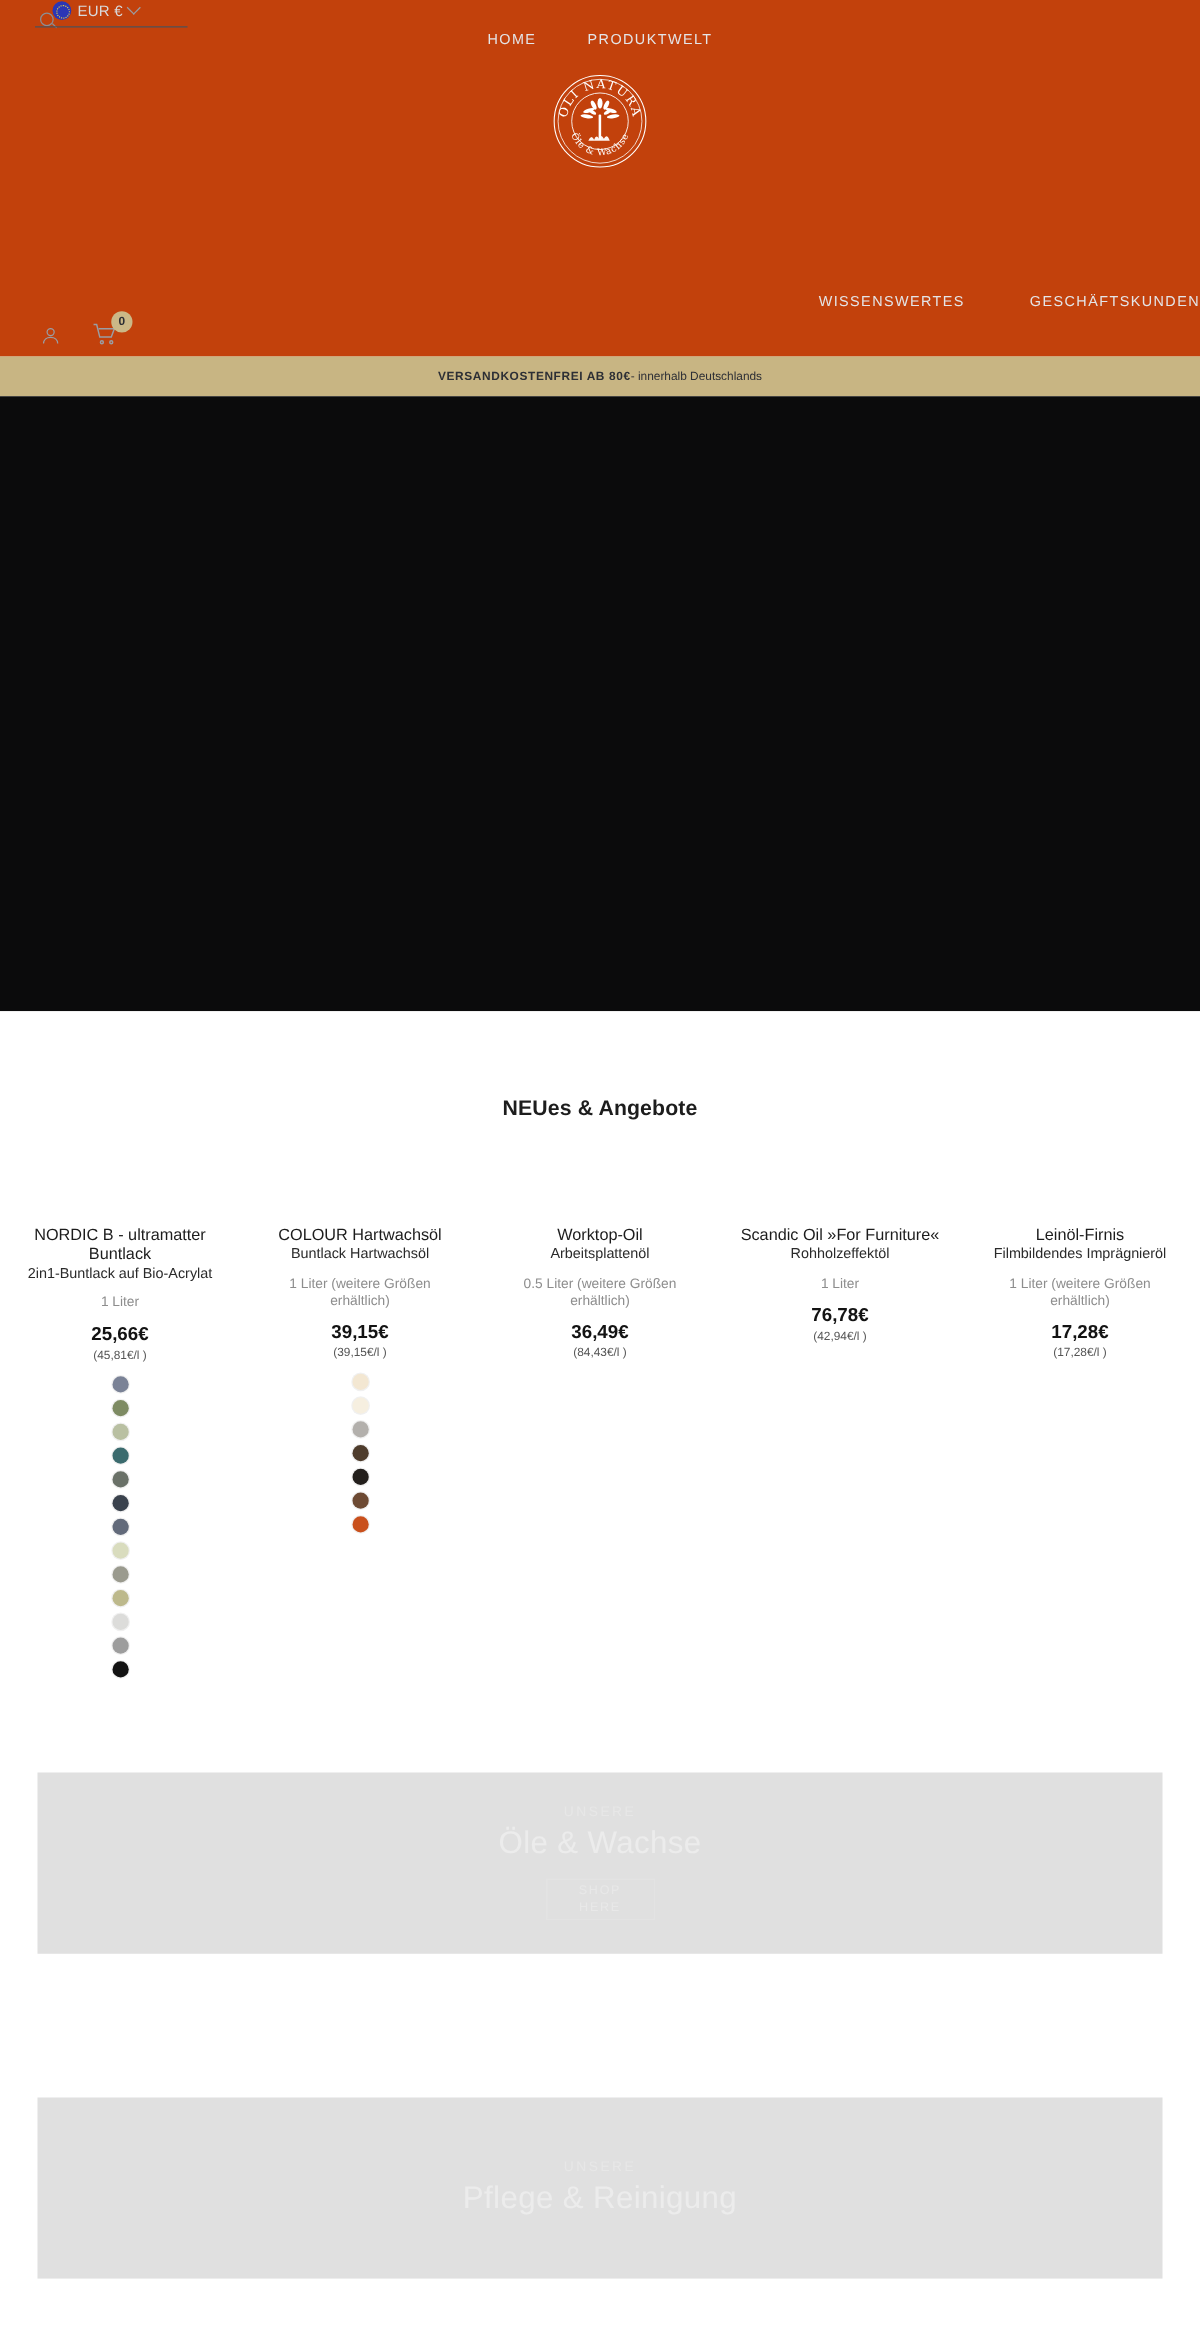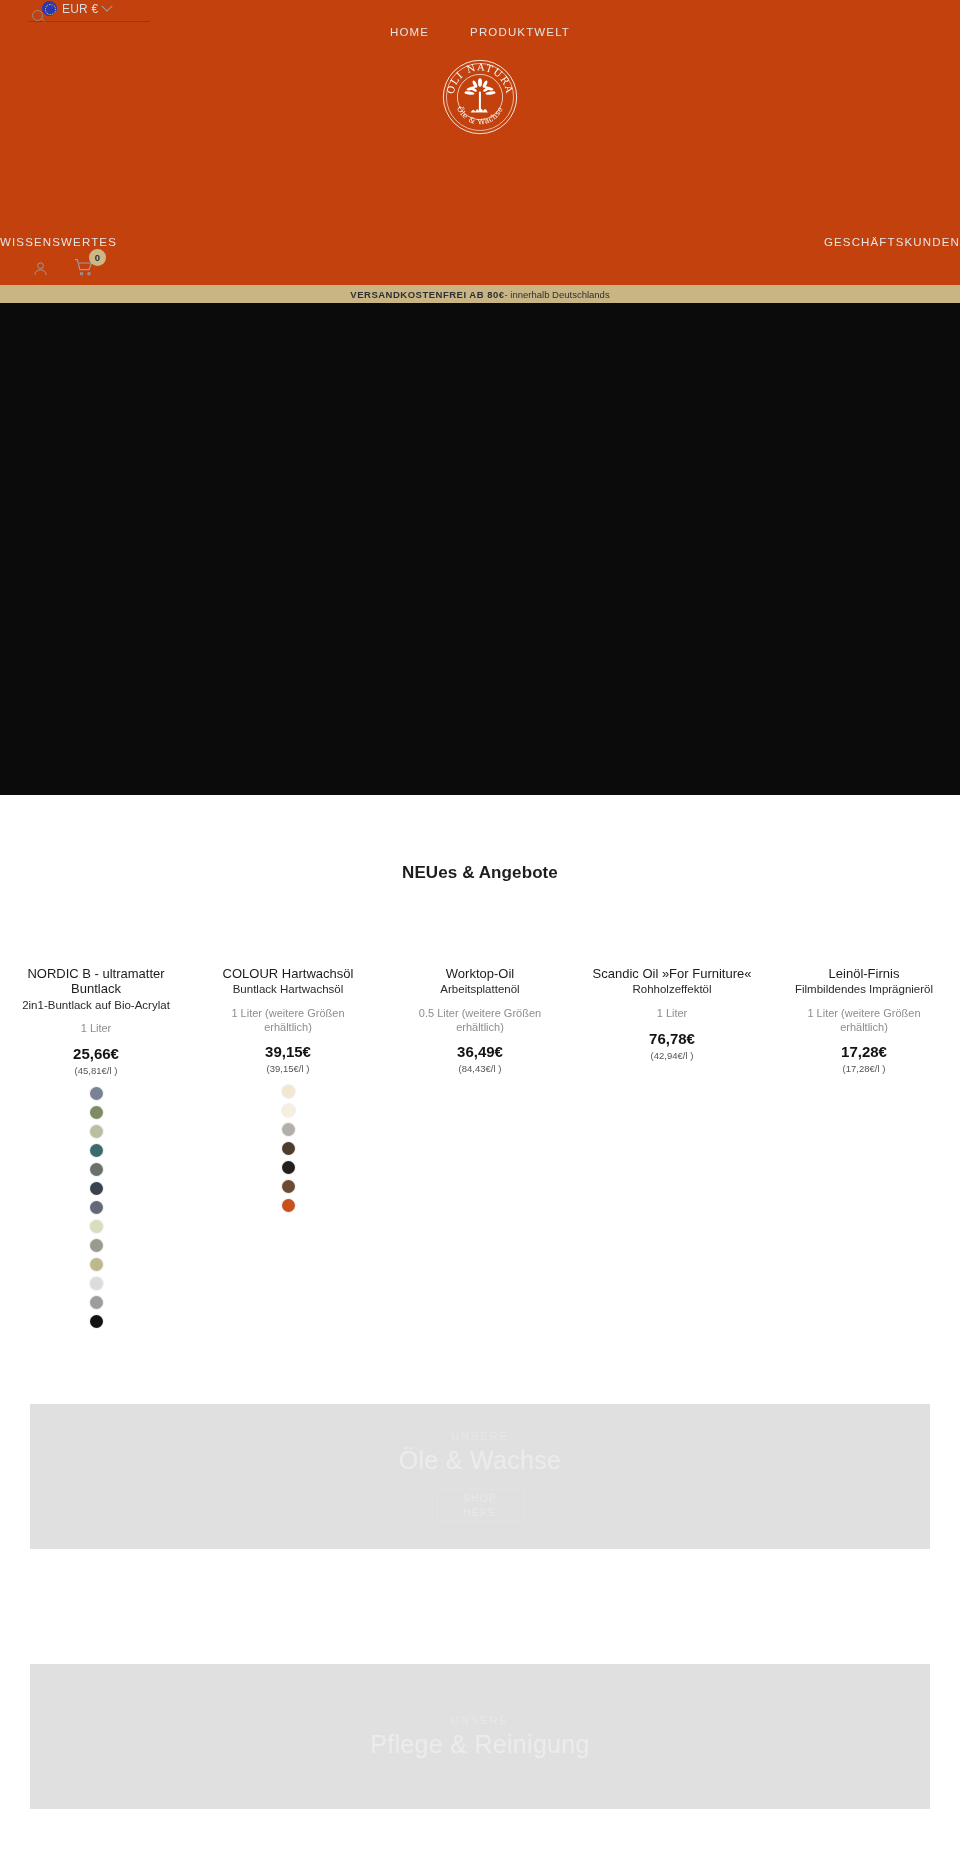--- a/index.html
+++ b/index.html
@@ -115,22 +115,22 @@
     left: 0; right: 0;
     display: flex;
     justify-content: center;
   }
 
   .bottomnav {
     position: absolute;
     top: 236px;
     width: 100%;
     display: flex;
-    justify-content: space-between;
-    gap: 40px;
+    justify-content: flex-end;
+    gap: 52px;
   }
 
   .icon-cluster {
     position: absolute;
     left: 32px;
     top: 258px;
     display: flex;
     align-items: center;
     gap: 24px;
   }
@@ -146,21 +146,21 @@
     font-size: 9.5px;
     font-weight: bold;
     display: flex;
     align-items: center;
     justify-content: center;
   }
 
   
   .ship-banner {
     width: 960px;
-    height: 18px;
+    height: 32px;
     background: #c8b583;
     display: flex;
     align-items: center;
     justify-content: center;
     font-size: 9.5px;
     color: #2d2f35;
   }
   .ship-banner b { font-weight: bold; letter-spacing: .5px; }
   .ship-banner span.light { font-weight: normal; }
 

